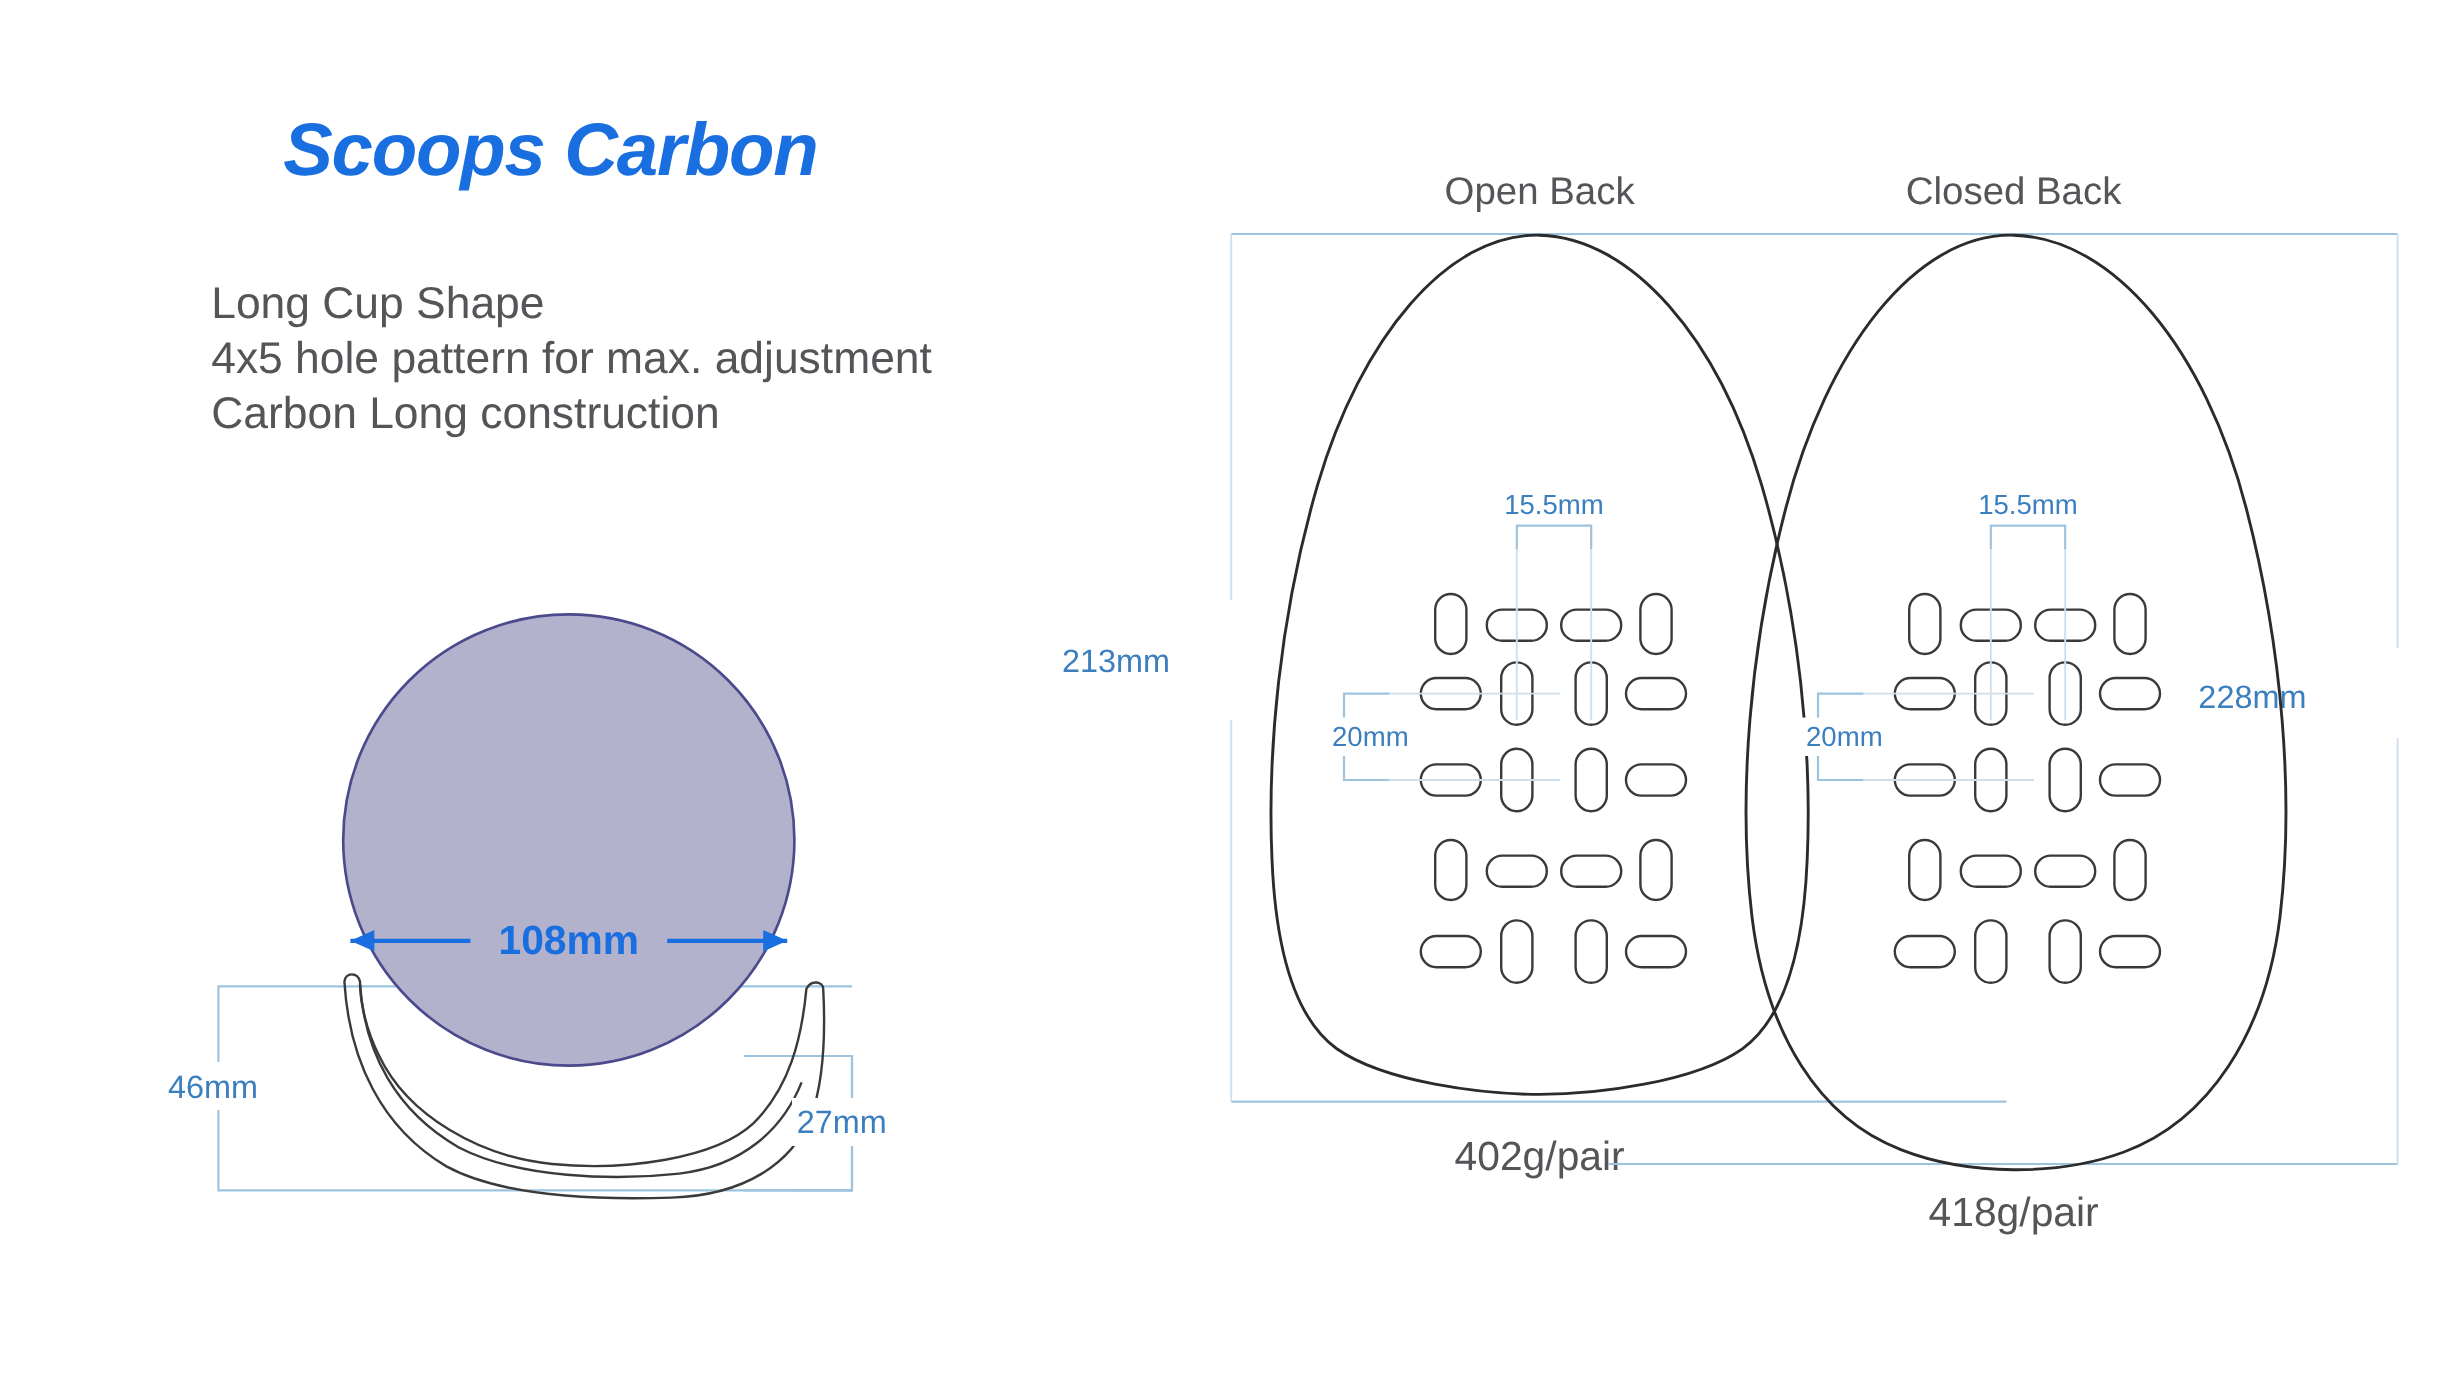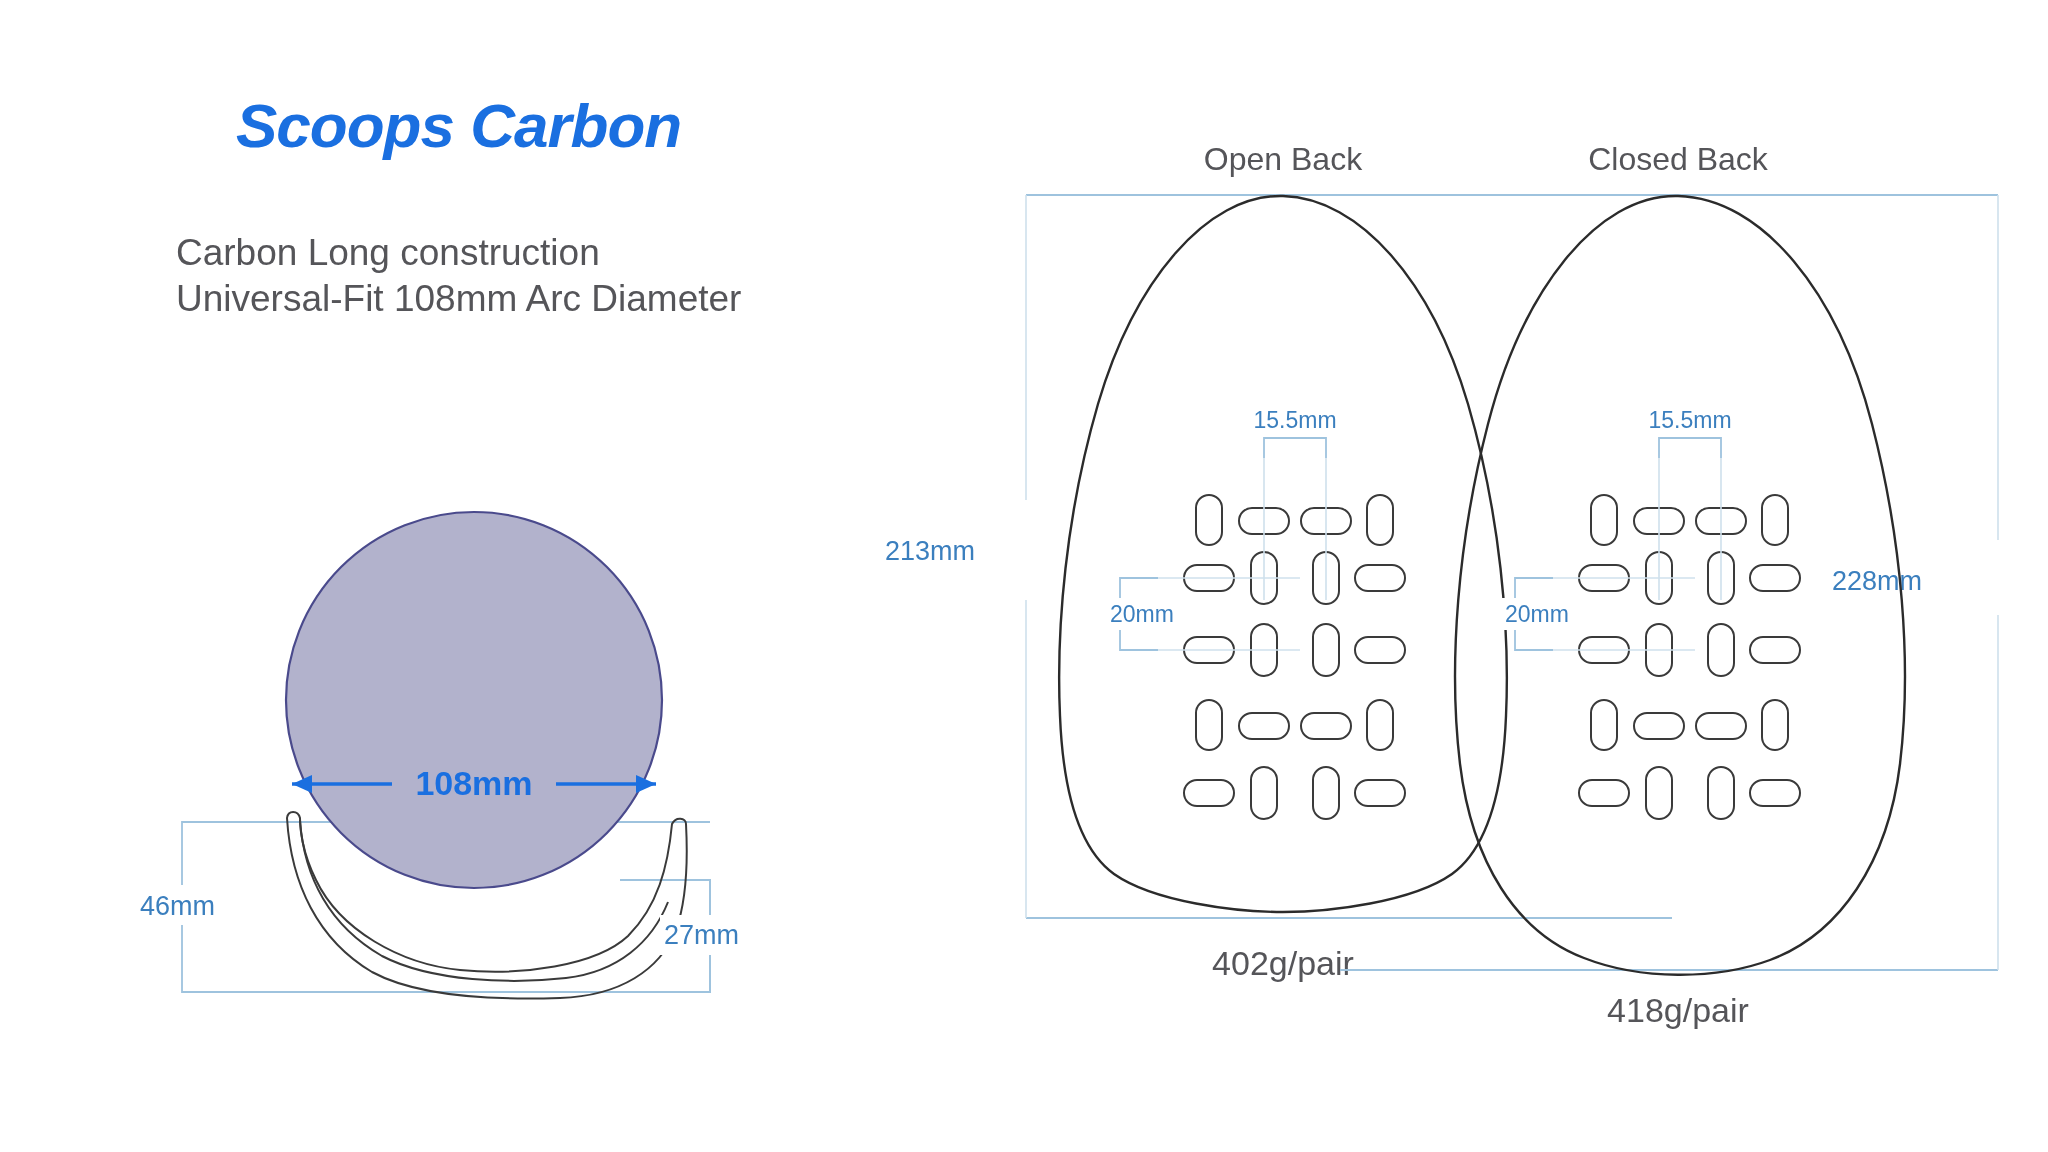--- a/index.html
+++ b/index.html
@@ -40,22 +40,23 @@
   .arrowline { stroke:#1a6fe0; stroke-width:3.5; fill:none; }
 </style>
 </head>
 <body>
 
 <div id="sheet">
 
   <div id="brand-title">Scoops Carbon</div>
 
   <div id="spec-list">
+    <div>Long Cup Shape</div>
+    <div>4x5 hole pattern for max. adjustment</div>
     <div>Carbon Long construction</div>
-    <div>Universal-Fit 108mm Arc Diameter</div>
   </div>
 
   <svg id="art" viewBox="0 0 2048 1152">
 
     <g>
 
       <path class="bracket" d="M 710 822 L 182 822 L 182 992 L 710 992"></path>
 
       <path class="bracket" d="M 620 880 L 710 880 L 710 992 L 620 992"></path>
       <path class="bracket" d="M 660 880 L 710 880 L 710 992 L 660 992"></path>

